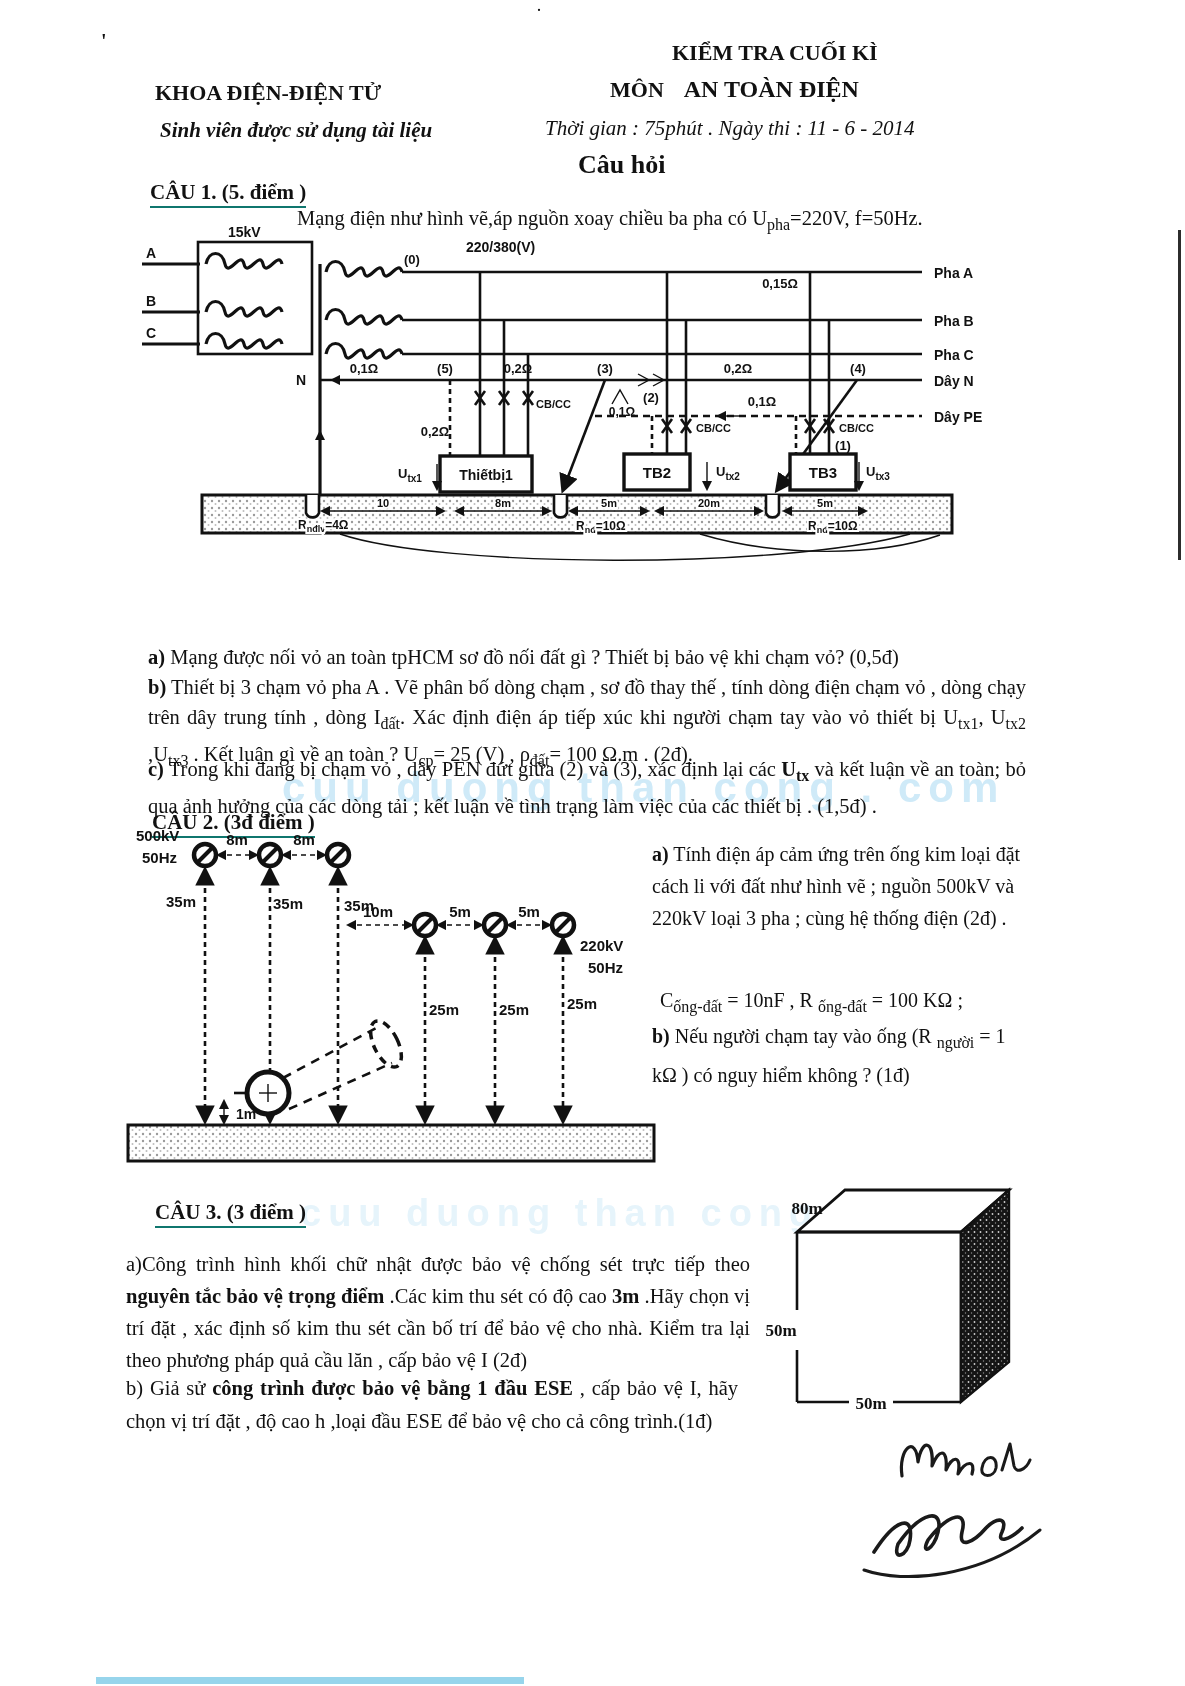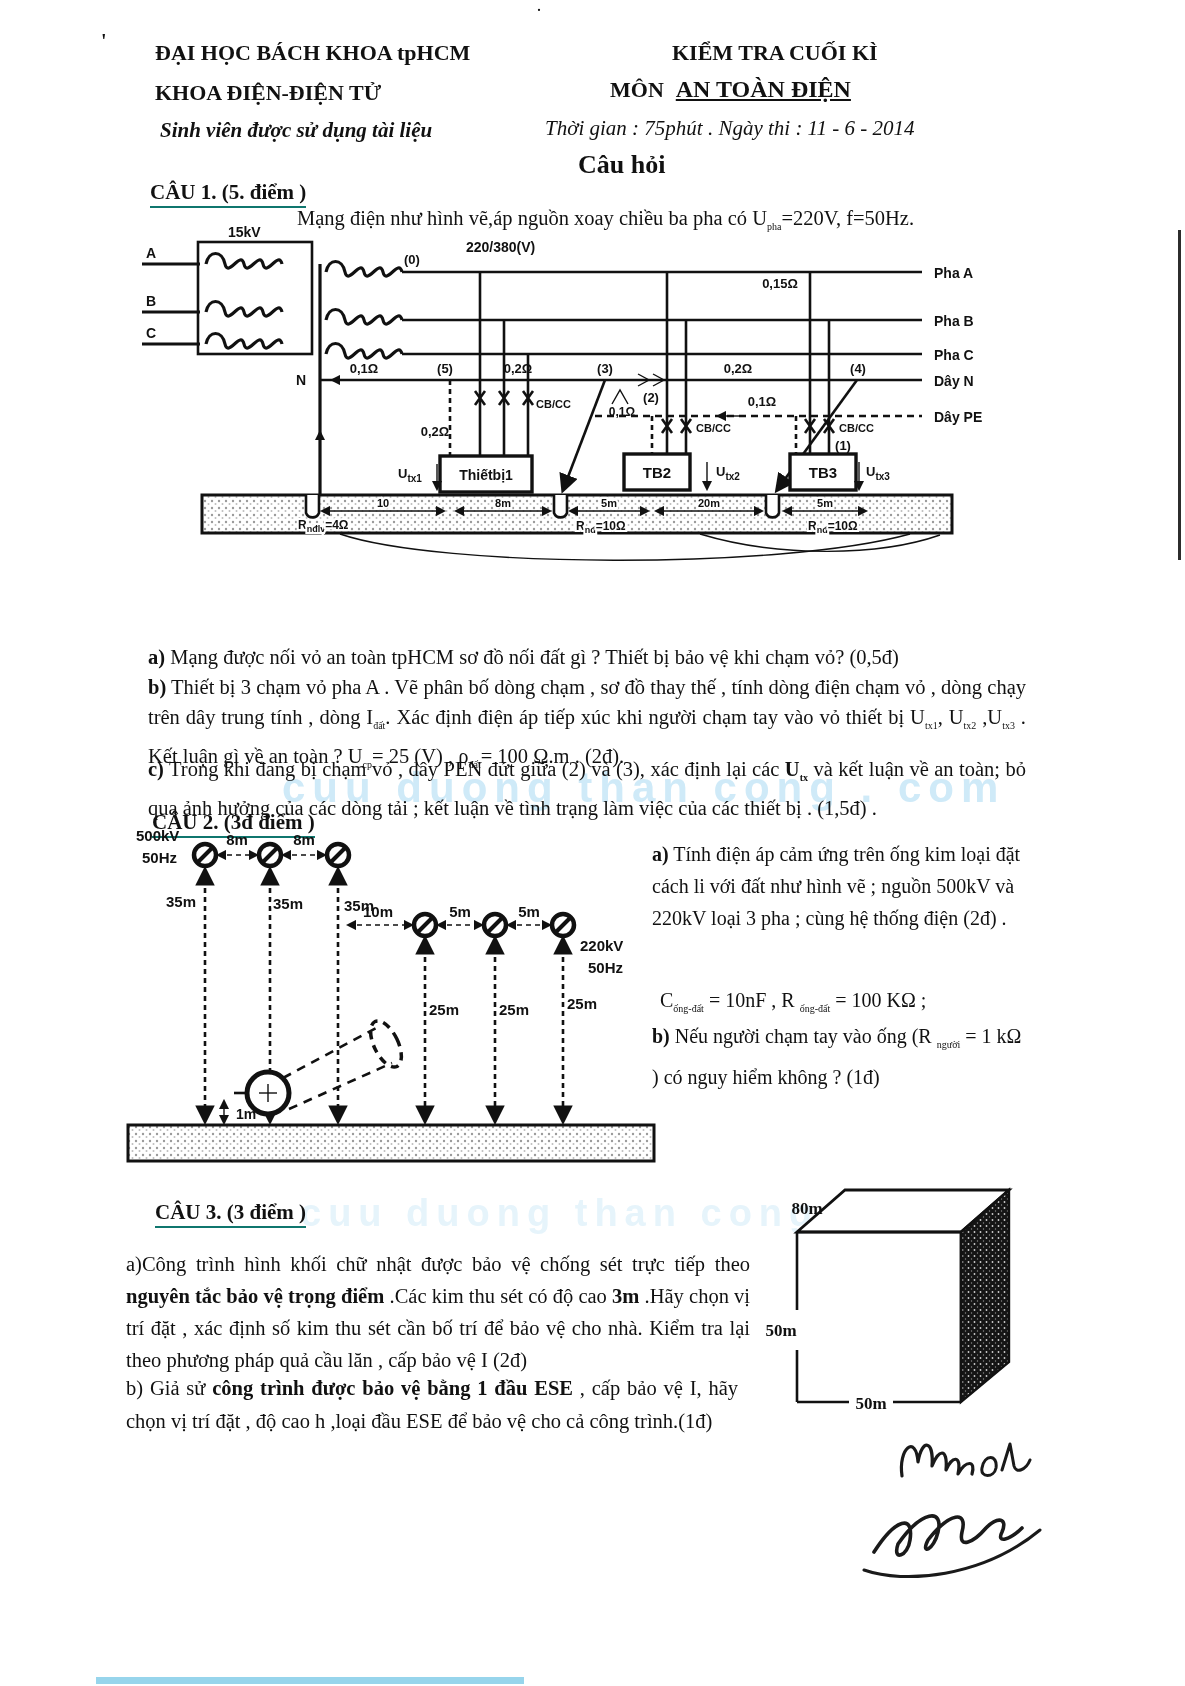--- a/index.html
+++ b/index.html
@@ -7,21 +7,21 @@
         font-family:"Liberation Serif",serif;color:#111;}
   .abs{position:absolute;}
   .hline{font-weight:bold;font-size:22px;white-space:nowrap;}
   .hnote{font-weight:bold;font-style:italic;font-size:21px;white-space:nowrap;}
   .hplain{font-size:21px;white-space:nowrap;font-style:italic;}
   .subject{font-size:24px;font-weight:bold;}
   .qhead{font-weight:bold;font-size:21px;border-bottom:2px solid #0f766e;padding-bottom:1px;white-space:nowrap;}
   .body-p{font-size:20.5px;line-height:30px;text-align:justify;}
   .body-p1{font-size:20.5px;line-height:30px;white-space:nowrap;}
   .col-p{font-size:20px;line-height:32px;text-align:left;}
-  sub{font-size:10px;}
+  sub{font-size:16px;}
   .wm{font-family:"Liberation Sans",sans-serif;font-weight:bold;white-space:nowrap;letter-spacing:7px;}
   
   .w{stroke:#111;stroke-width:2.6;fill:none;}
   .w3{stroke:#111;stroke-width:3.2;fill:none;}
   .thin{stroke:#111;stroke-width:1.4;fill:none;}
   .dash{stroke-dasharray:7,5;}
   .dash2{stroke-dasharray:5,4;}
   .t11{font:bold 11px "Liberation Sans",sans-serif;fill:#111;}
   .t12{font:bold 12px "Liberation Sans",sans-serif;fill:#111;}
   .t13{font:bold 13px "Liberation Sans",sans-serif;fill:#111;}
@@ -37,28 +37,27 @@
 <div class="page">
 
   <div class="abs wm" style="left:282px;top:764px;font-size:42px;color:#cfeaf8;">cuu duong than cong . com</div>
   <div class="abs wm" style="left:300px;top:1192px;font-size:38px;color:#e6f4fb;">cuu duong than cong . com</div>
 
   <div class="abs" style="left:101px;top:30px;font-size:20px;font-weight:bold;">'</div>
   <div class="abs" style="left:536px;top:0px;font-size:18px;">·</div>
   <div class="abs" style="left:1178px;top:230px;width:3px;height:330px;background:#2c2c2c;"></div>
   <div class="abs" style="left:96px;top:1677px;width:428px;height:7px;background:#97d5ec;"></div>
 
-  <div class="abs hline" style="left:155px;top:40px;">ĐẠI HỌC BÁCH KHOA tpHCM</div>
   <div class="abs hline" style="left:155px;top:80px;">KHOA ĐIỆN-ĐIỆN TỬ</div>
   <div class="abs hnote" style="left:160px;top:118px;">Sinh viên được sử dụng tài liệu</div>
 
   <div class="abs hline" style="left:672px;top:40px;">KIỂM TRA CUỐI KÌ</div>
   <div class="abs" style="left:610px;top:76px;white-space:nowrap;">
     <span class="hline">MÔN</span>
-    <span class="subject" style="margin-left:8px;text-decoration:underline;">AN TOÀN ĐIỆN</span>
+    <span class="subject" style="margin-left:16px;">AN TOÀN ĐIỆN</span>
   </div>
   <div class="abs hplain" style="left:545px;top:116px;">Thời gian : 75phút . Ngày thi : 11 - 6 - 2014</div>
   <div class="abs" style="left:578px;top:150px;font-size:26px;font-weight:bold;">Câu hỏi</div>
 
   <div class="abs qhead" style="left:150px;top:180px;">CÂU 1. (5. điểm )</div>
   <div class="abs body-p1" style="left:297px;top:203px;">
     <span>Mạng điện như hình vẽ,áp nguồn xoay chiều ba pha có U</span><sub>pha</sub><span>=220V, f=50Hz.</span>
   </div>
 
   <svg class="abs" style="left:140px;top:226px;" width="890" height="340" viewBox="0 0 890 340">

